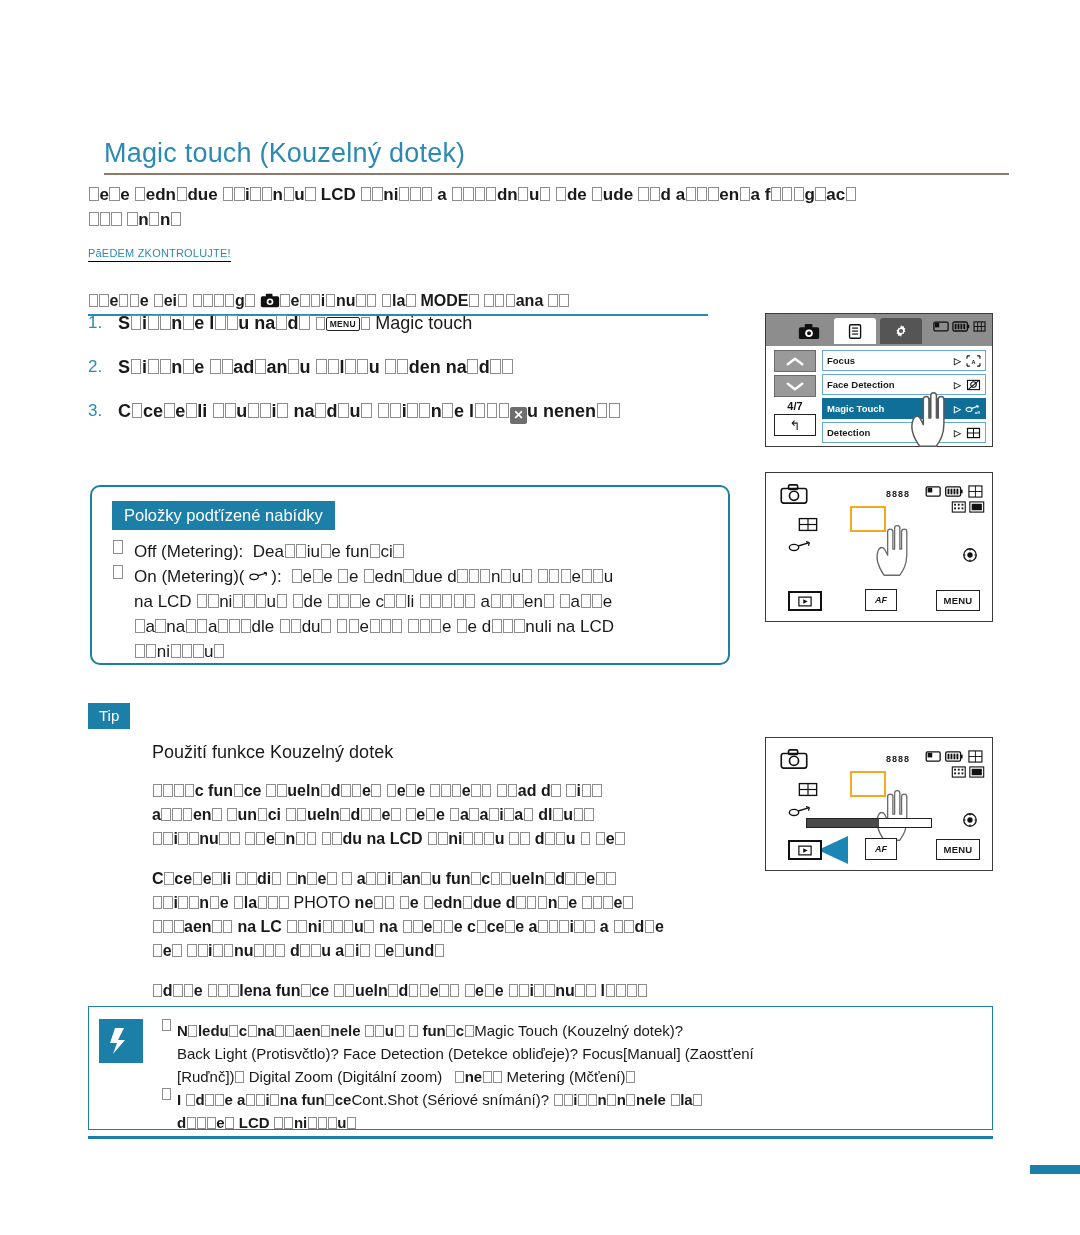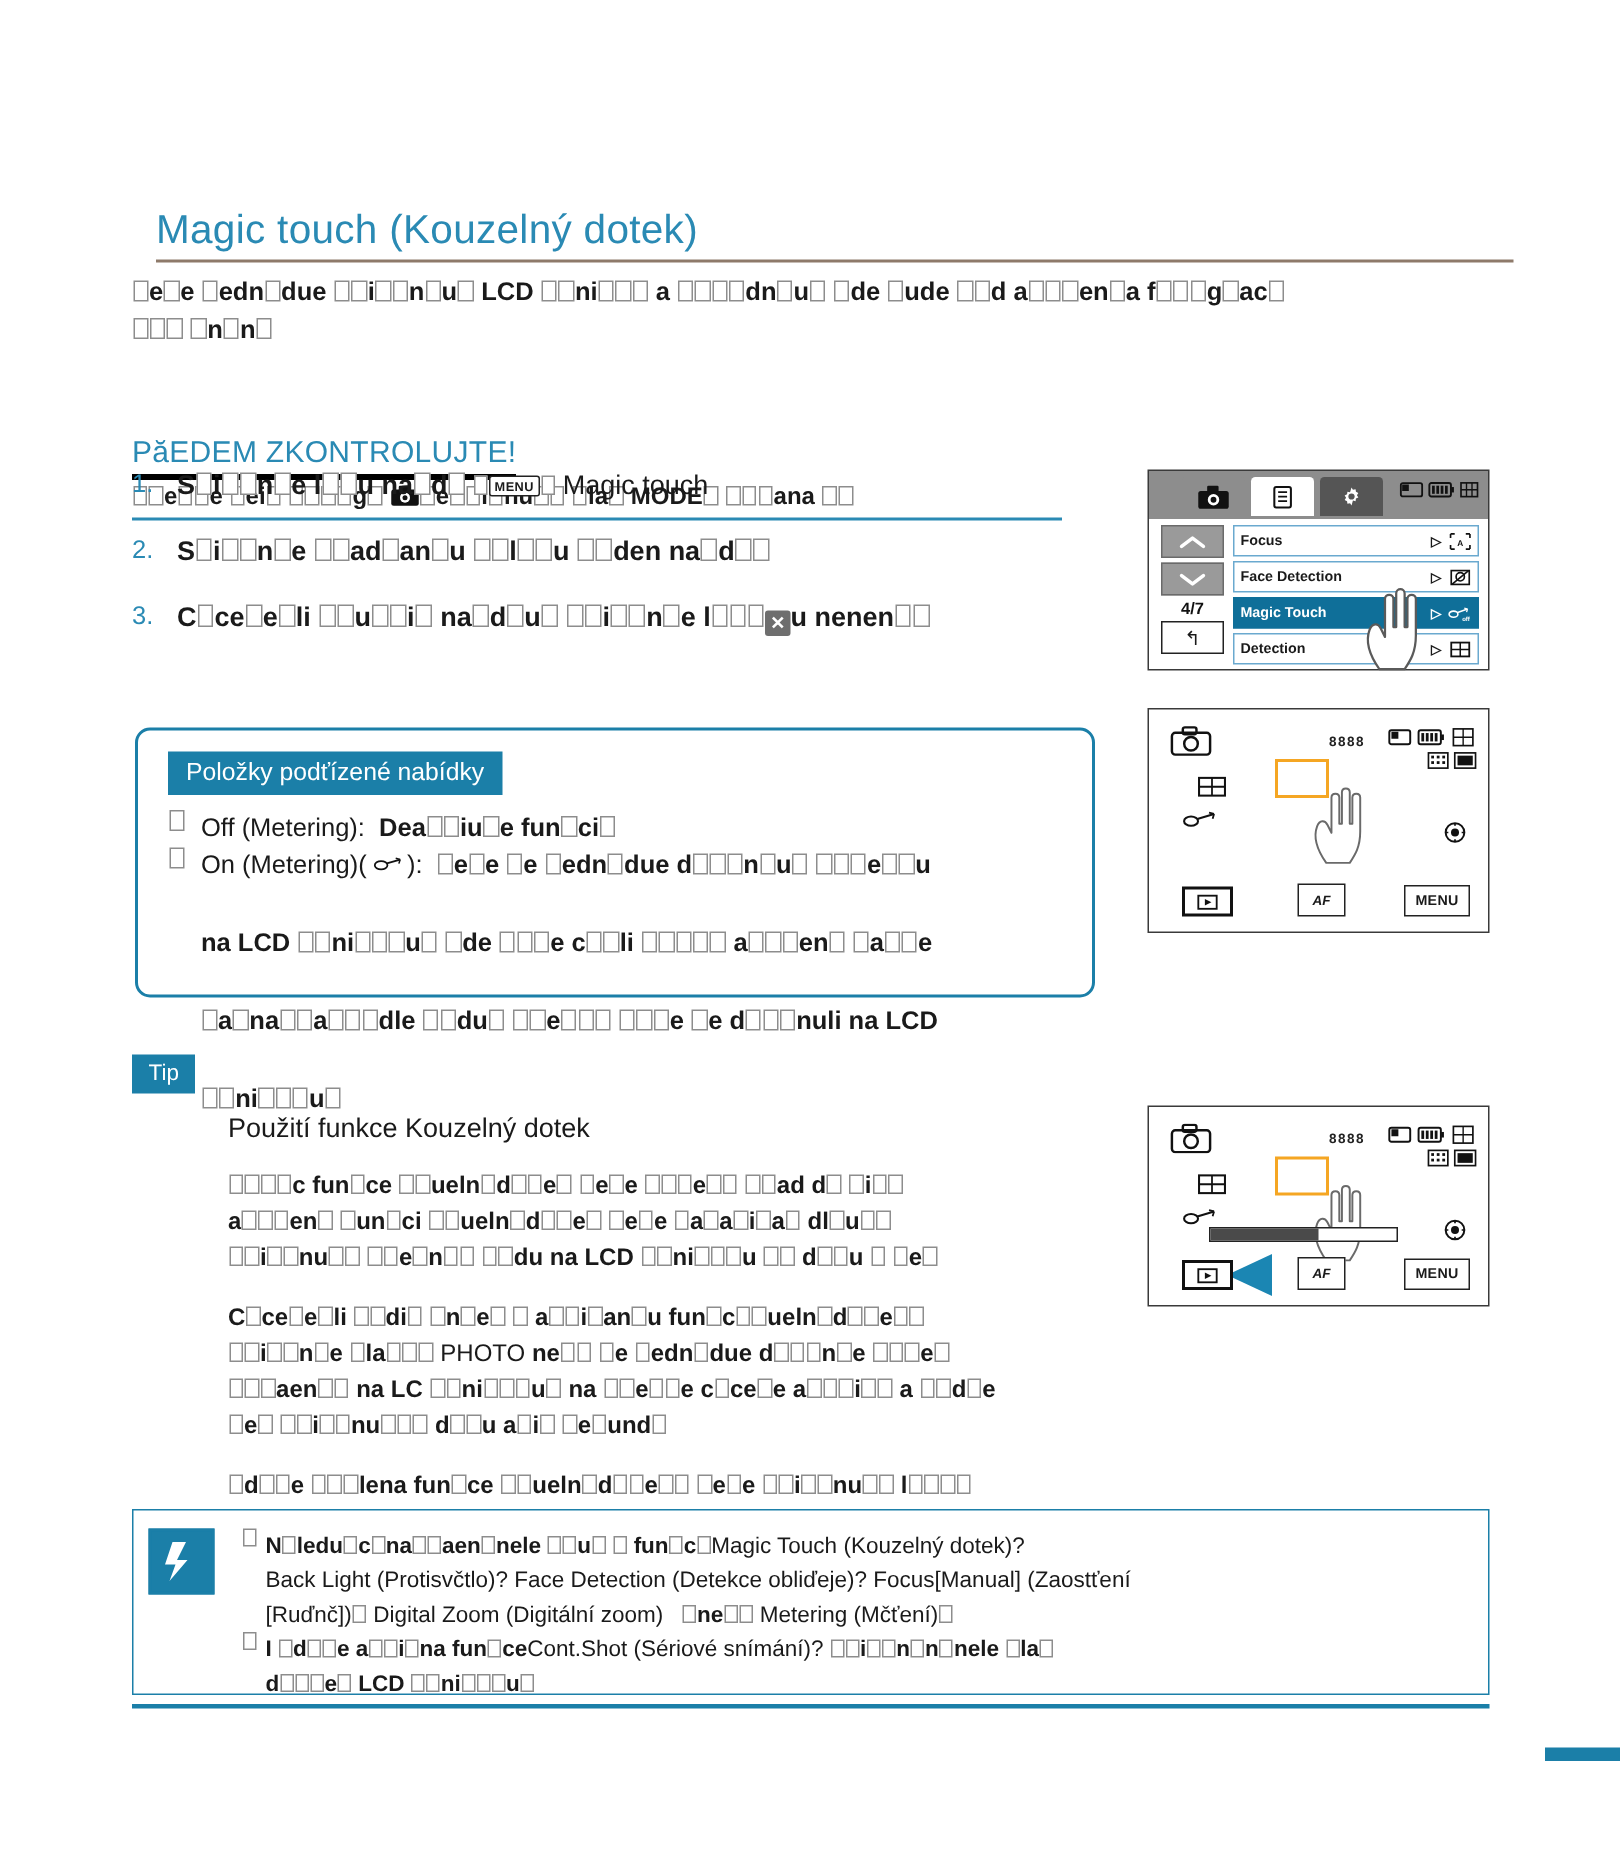--- a/index.html
+++ b/index.html
@@ -41,25 +41,25 @@
     font-size:17px;font-weight:bold;line-height:25px;
     white-space:nowrap;
   }
   .intro .l2{display:block;}
 
   
   .checkfirst{
     position:absolute;left:88px;top:243px;width:620px;
   }
   .cf-title{
-    font-size:20px;color:#2a8ab4;letter-spacing:.2px;
-    border-bottom:4px solid #000000;display:inline-block;padding-bottom:2px;margin-top:48px;
+    font-size:11px;color:#2a8ab4;letter-spacing:.2px;
+    border-bottom:1px solid #000000;display:inline-block;padding-bottom:2px;
   }
   .cf-line{
-    margin-top:3px;font-size:16px;font-weight:bold;white-space:nowrap;
+    margin-top:30px;font-size:16px;font-weight:bold;white-space:nowrap;
   }
   .cf-rule{margin-top:4px;height:2px;background:#2a8ab4;width:620px;}
 
   
   .steps{position:absolute;left:88px;top:310px;width:660px;}
   .step{position:relative;padding-left:30px;margin-bottom:18px;font-size:18px;line-height:26px;}
   .step .num{
     position:absolute;left:0;top:0;color:#2a8ab4;font-size:17px;font-weight:normal;
   }
   .step .b{font-weight:bold;}
@@ -99,21 +99,21 @@
     position:absolute;left:20px;top:14px;background:#1b7fa8;color:#fff;
     font-size:16.5px;padding:4px 12px 5px 12px;line-height:20px;
   }
   .submenu-body{
     position:absolute;left:18px;top:52px;width:610px;
     font-size:17px;line-height:25px;
   }
   .submenu-body .row{position:relative;padding-left:24px;white-space:nowrap;}
   .submenu-body .row .bul{position:absolute;left:2px;top:1px;}
   .submenu-body .cont{padding-left:24px;white-space:nowrap;}
-  .submenu-body .b{font-weight:bold;margin-top:27px;}
+  .submenu-body .b{font-weight:normal;}
 
   
   .tip{position:absolute;left:88px;top:703px;width:700px;}
   .tip-tag{
     background:#1b7fa8;color:#fff;font-size:15px;padding:3px 11px 4px 11px;
     display:inline-block;line-height:19px;
   }
   .tip-head{
     margin-left:64px;margin-top:13px;font-size:18px;color:#1a1a1a;
   }

